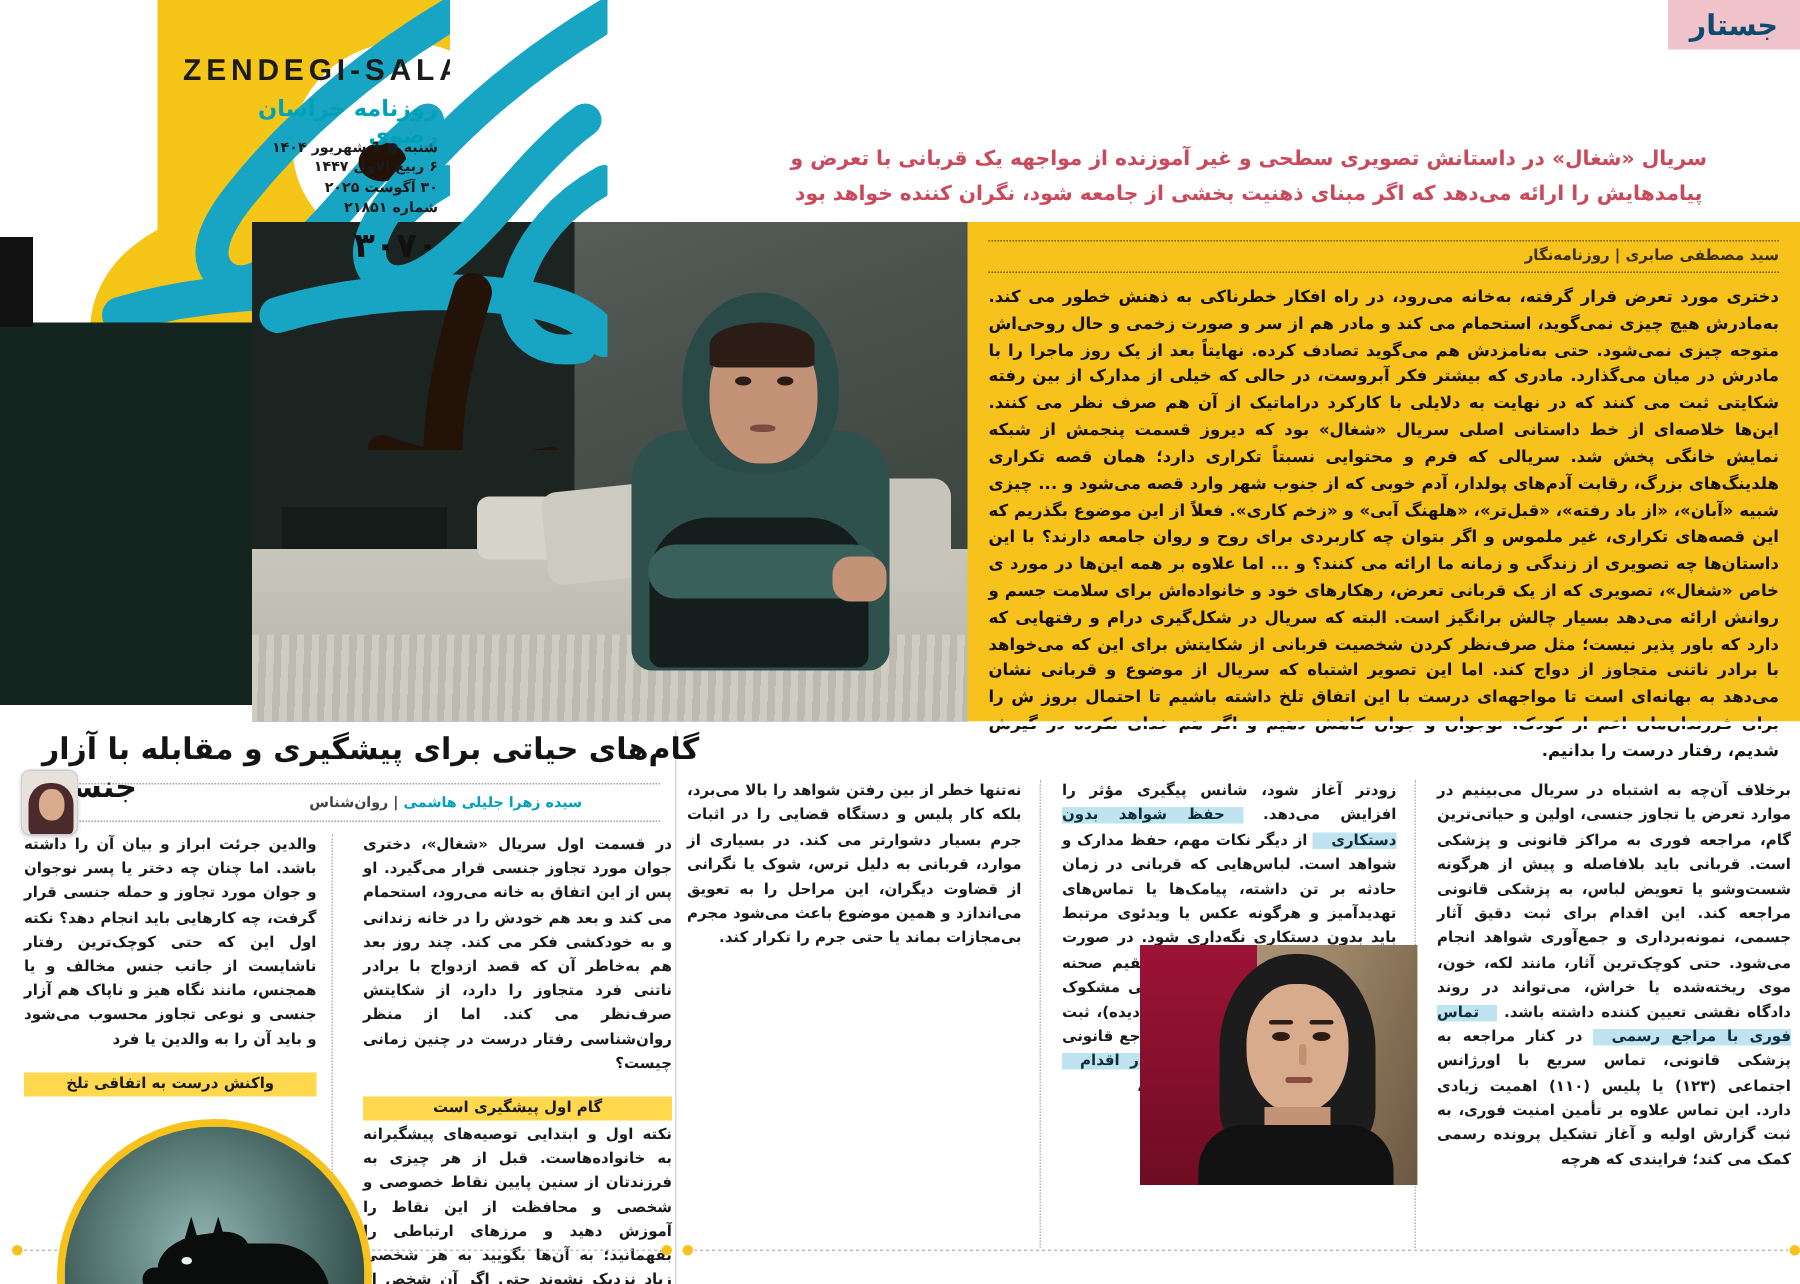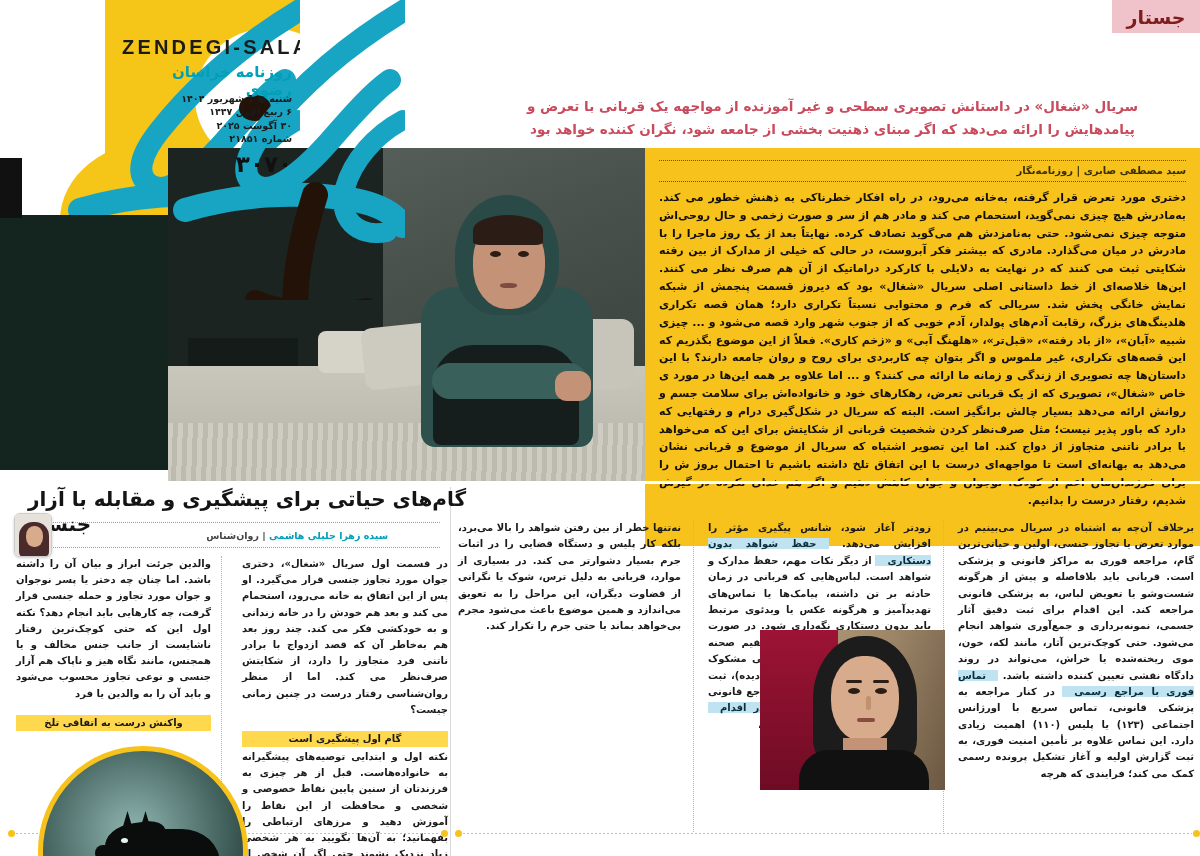--- a/index.html
+++ b/index.html
@@ -64,21 +64,21 @@
     position:absolute; left:0; top:215px; width:300px; height:255px;
     background:#14251f;
   }
 
   
   .red-tab {
     position:absolute; right:0; top:0; width:88px; height:33px;
     background:#F0C2CA; z-index:9;
     display:flex; align-items:center; justify-content:center;
   }
-  .red-tab span { color:#7f1d1d; font-size:19px; font-weight:800; letter-spacing:3px; }
+  .red-tab span { color:#0c4a6e; font-size:19px; font-weight:800; letter-spacing:3px; }
 
   
   .headline {
     position:absolute; right:30px; top:20px; width:800px;
     text-align:right; color:#141414;
     font-size:46px; font-weight:800; line-height:1.14;
     letter-spacing:-0.5px;
     z-index:8;
   }
   .deck {
@@ -114,21 +114,21 @@
   .hp-arm { position:absolute; right:14px; top:168px; width:155px; height:36px; background:#3a605b; border-radius:20px; }
   .hp-hand { position:absolute; right:10px; top:176px; width:36px; height:30px; background:#c49277; border-radius:12px; }
 
   
   .paint {
     position:absolute; left:105px; top:0px; width:300px; height:300px; z-index:4; pointer-events:none;
   }
 
   
   .yellow-col {
-    position:absolute; right:0; top:148px; width:555px; height:398px;
+    position:absolute; right:0; top:148px; width:555px; height:333px;
     background:#F7C21B; padding:12px 14px 10px 14px;
   }
   .byline-row {
     border-top:1px dotted #6b5600; border-bottom:1px dotted #6b5600;
     padding:4px 0 5px 0; margin-bottom:7px;
     font-size:10px; color:#3a2f00; text-align:right; font-weight:600;
   }
   .yellow-body {
     font-size:11px; line-height:1.62; color:#141008;
     text-align:justify; font-weight:600;
@@ -373,21 +373,21 @@
       <span>در کنار مراجعه به پزشکی قانونی، تماس سریع با اورژانس اجتماعی (۱۲۳) یا پلیس (۱۱۰) اهمیت زیادی دارد. این تماس علاوه بر تأمین امنیت فوری، به ثبت گزارش اولیه و آغاز تشکیل پرونده رسمی کمک می کند؛ فرایندی که هرچه</span>
     </div>
     <div class="br-col c2">
       <span>زودتر آغاز شود، شانس پیگیری مؤثر را افزایش می‌دهد.</span>
       <span class="hl-blue">حفظ شواهد بدون دستکاری</span>
       <span>از دیگر نکات مهم، حفظ مدارک و شواهد است. لباس‌هایی که قربانی در زمان حادثه بر تن داشته، پیامک‌ها یا تماس‌های تهدیدآمیز و هرگونه عکس یا ویدئوی مرتبط باید بدون دستکاری نگه‌داری شود. در صورت وجود شاهد، حتی اگر شاهد مستقیم صحنه نبوده باشد (مثلاً همسایه که صدایی مشکوک شنیده یا رفت‌وآمد فرد مظنون را دیده)، ثبت نام و اطلاعات او برای ارائه به مراجع قانونی ضروری است.</span>
       <span class="hl-blue">خطرات تأخیر در اقدام</span>
       <span>هرگونه تأخیر در انجام این اقدامات،</span>
     </div>
     <div class="br-col c3">
-      <span>نه‌تنها خطر از بین رفتن شواهد را بالا می‌برد، بلکه کار پلیس و دستگاه قضایی را در اثبات جرم بسیار دشوارتر می کند. در بسیاری از موارد، قربانی به دلیل ترس، شوک یا نگرانی از قضاوت دیگران، این مراحل را به تعویق می‌اندازد و همین موضوع باعث می‌شود مجرم بی‌خواهد بماند یا حتی جرم را تکرار کند.</span>
+      <span>نه‌تنها خطر از بین رفتن شواهد را بالا می‌برد، بلکه کار پلیس و دستگاه قضایی را در اثبات جرم بسیار دشوارتر می کند. در بسیاری از موارد، قربانی به دلیل ترس، شوک یا نگرانی از قضاوت دیگران، این مراحل را به تعویق می‌اندازد و همین موضوع باعث می‌شود مجرم بی‌مجازات بماند یا حتی جرم را تکرار کند.</span>
     </div>
   </div>
 
   <div class="mid-photo">
     <div class="mp-bg"></div>
     <div class="mp-red"></div>
     <div class="mp-scarf"></div>
     <div class="mp-face"></div>
     <div class="mp-brow1"></div>
     <div class="mp-brow2"></div>

